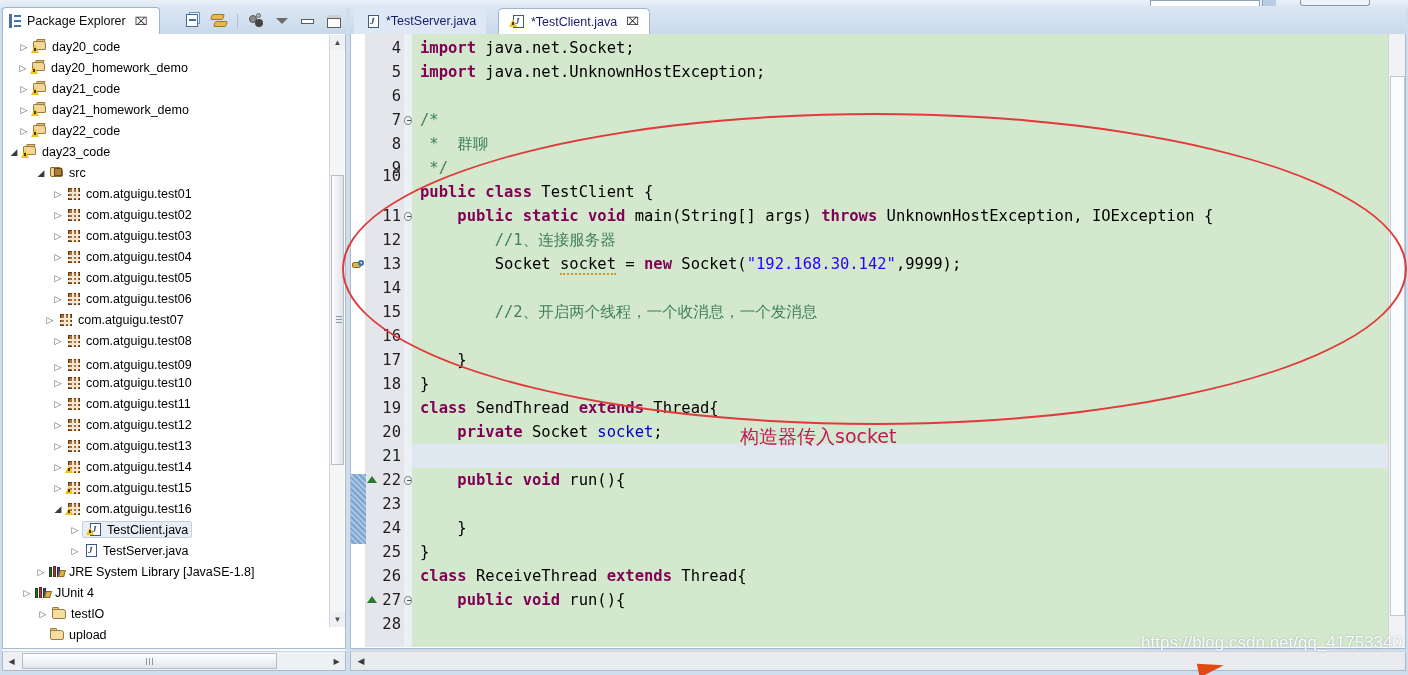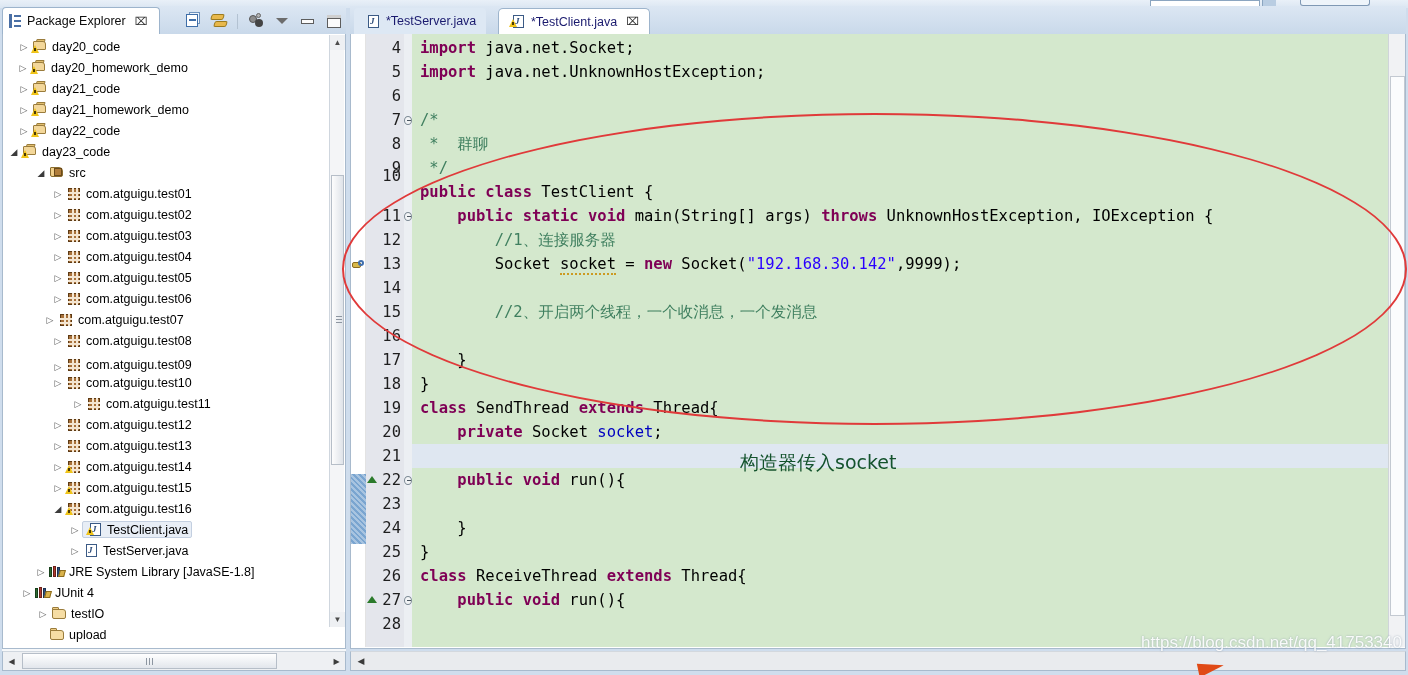--- a/index.html
+++ b/index.html
@@ -307,22 +307,22 @@
   .ed-hscroll .la { width:20px; text-align:center; font-size:9px; color:#3a3a3a; }
   .ed-hscroll .tr { flex:1; height:16px; }
 
   
   .ellipse {
     position: absolute; left: 342px; top: 113px; width: 1065px; height: 312px;
     border: 2.2px solid #e03a3a; border-radius: 50%;
     pointer-events: none; z-index: 50;
   }
   .ann-text {
-    position: absolute; left: 740px; top: 450px; z-index: 55;
-    font-family: "DejaVu Sans", sans-serif; font-size: 19px; color: #14532d;
+    position: absolute; left: 740px; top: 424px; z-index: 55;
+    font-family: "DejaVu Sans", sans-serif; font-size: 19px; color: #be185d;
     white-space: nowrap;
   }
   .watermark {
     position: absolute; right: 6px; bottom: 22px; z-index: 60;
     font-family: "Liberation Sans", sans-serif; font-size: 17px;
     color: rgba(255,255,255,.92);
     text-shadow: 0 0 2px rgba(120,140,160,.7);
     white-space: nowrap;
   }
   .cursor-arrow {
@@ -599,21 +599,21 @@
               <span class="ic ic-pkg">
                 <i class="g"></i>
                 <i class="l1"></i>
                 <i class="l2"></i>
                 <i class="v1"></i>
                 <i class="v2"></i>
               </span>
               <span>com.atguigu.test10</span>
             </span>
           </div>
-          <div class="trow" style="padding-left: 68px;">
+          <div class="trow" style="padding-left: 48px;">
             <span class="arrow closed"></span>
             <span class="tlabel-box">
               <span class="ic ic-pkg">
                 <i class="g"></i>
                 <i class="l1"></i>
                 <i class="l2"></i>
                 <i class="v1"></i>
                 <i class="v2"></i>
               </span>
               <span>com.atguigu.test11</span>

